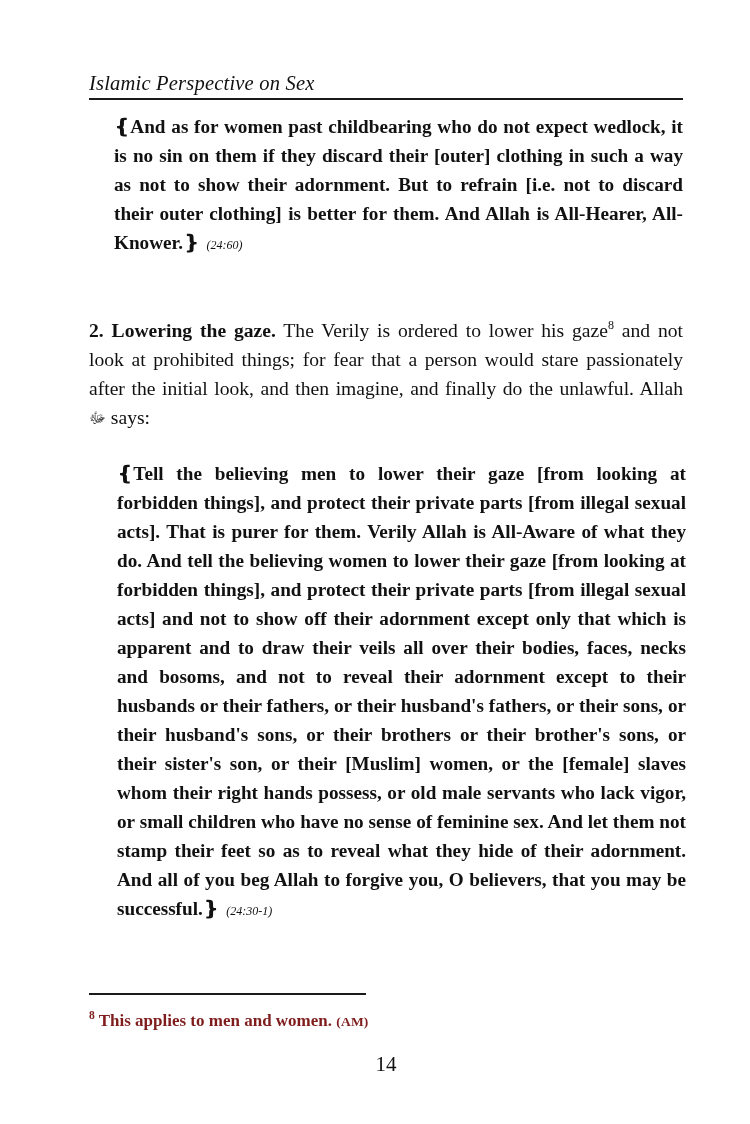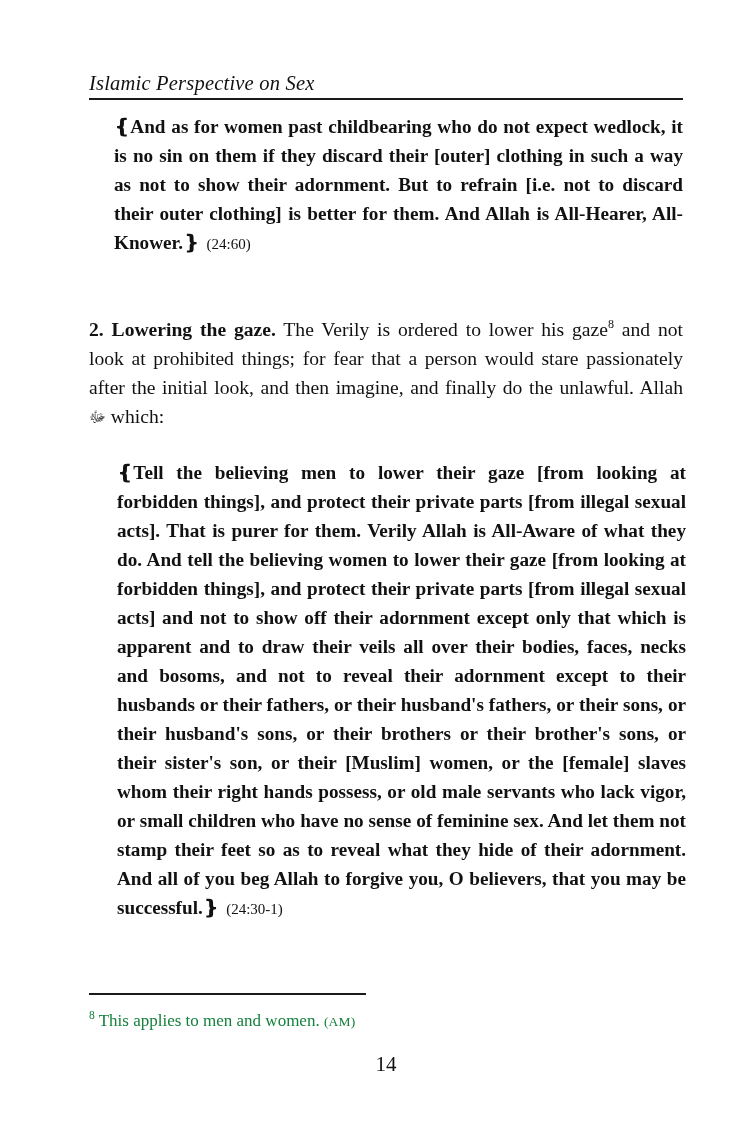--- a/index.html
+++ b/index.html
@@ -73,23 +73,24 @@
   .quote-block .gloss {
     font-weight: bold;
   }
   .quote-mark-open,
   .quote-mark-close {
     font-weight: bold;
     font-size: 19.5px;
   }
   .cite {
     font-weight: normal;
-    font-size: 15px;
+    font-size: 12px;
     padding-left: 7px;
     white-space: nowrap;
+    font-style: italic;
   }
 
   
   .body-para {
     width: 594px;
     margin: 0;
     text-align: justify;
     text-justify: inter-word;
     font-size: 19.6px;
     line-height: 29px;
@@ -123,22 +124,22 @@
   }
   .fn-rule {
     width: 277px;
     height: 2px;
     background: #1a1a1a;
     margin: 0 0 14px 0;
   }
   .footnote-text {
     font-size: 17px;
     line-height: 23px;
-    font-weight: normal;
-    color: #15803d;
+    font-weight: bold;
+    color: #7f1d1d;
   }
   .footnote-text .fn-num {
     font-size: 11.5px;
     vertical-align: super;
     line-height: 0;
   }
   .footnote-text .attrib {
     font-size: 13.5px;
     font-variant: small-caps;
     letter-spacing: 0.2px;
@@ -164,21 +165,21 @@
     <span class="rh-title">Islamic Perspective on Sex</span>
     <span class="rh-rule"></span>
   </div>
 
   <div class="content">
 
     <p class="quote-block"><span class="quote-mark-open">❴</span><span>And as for women past childbearing who do not expect wedlock, it is no sin on them if they discard their </span><span class="gloss">[outer]</span><span> clothing in such a way as not to show their adornment. But to refrain </span><span class="gloss">[i.e. not to discard their outer clothing]</span><span> is better for them. And Allah is All-Hearer, All-Knower.</span><span class="quote-mark-close">❵</span><span class="cite">(24:60)</span></p>
 
     <div class="gap-a"></div>
 
-    <p class="body-para"><span class="lead">2. Lowering the gaze.</span><span> The Verily is ordered to lower his gaze</span><span class="fn-ref">8</span><span> and not look at prohibited things; for fear that a person would stare passionately after the initial look, and then imagine, and finally do the unlawful. Allah </span><span class="honorific">ﷻ</span><span> which:</span></p>
+    <p class="body-para"><span class="lead">2. Lowering the gaze.</span><span> The Verily is ordered to lower his gaze</span><span class="fn-ref">8</span><span> and not look at prohibited things; for fear that a person would stare passionately after the initial look, and then imagine, and finally do the unlawful. Allah </span><span class="honorific">ﷻ</span><span> says:</span></p>
 
     <div class="gap-b"></div>
 
     <p class="quote-block second"><span class="quote-mark-open">❴</span><span>Tell the believing men to lower their gaze </span><span class="gloss">[from looking at forbidden things]</span><span>, and protect their private parts </span><span class="gloss">[from illegal sexual acts]</span><span>. That is purer for them. Verily Allah is All-Aware of what they do. And tell the believing women to lower their gaze </span><span class="gloss">[from looking at forbidden things]</span><span>, and protect their private parts </span><span class="gloss">[from illegal sexual acts]</span><span> and not to show off their adornment except only that which is apparent and to draw their veils all over their bodies, faces, necks and bosoms, and not to reveal their adornment except to their husbands or their fathers, or their husband's fathers, or their sons, or their husband's sons, or their brothers or their brother's sons, or their sister's son, or their </span><span class="gloss">[Muslim]</span><span> women, or the </span><span class="gloss">[female]</span><span> slaves whom their right hands possess, or old male servants who lack vigor, or small children who have no sense of feminine sex. And let them not stamp their feet so as to reveal what they hide of their adornment. And all of you beg Allah to forgive you, O believers, that you may be successful.</span><span class="quote-mark-close">❵</span><span class="cite">(24:30-1)</span></p>
 
   </div>
 
   <div class="footnote-area">
     <div class="fn-rule"></div>
     <div class="footnote-text"><span class="fn-num">8</span> <span>This applies to men and women.</span> <span class="attrib">(AM)</span></div>

